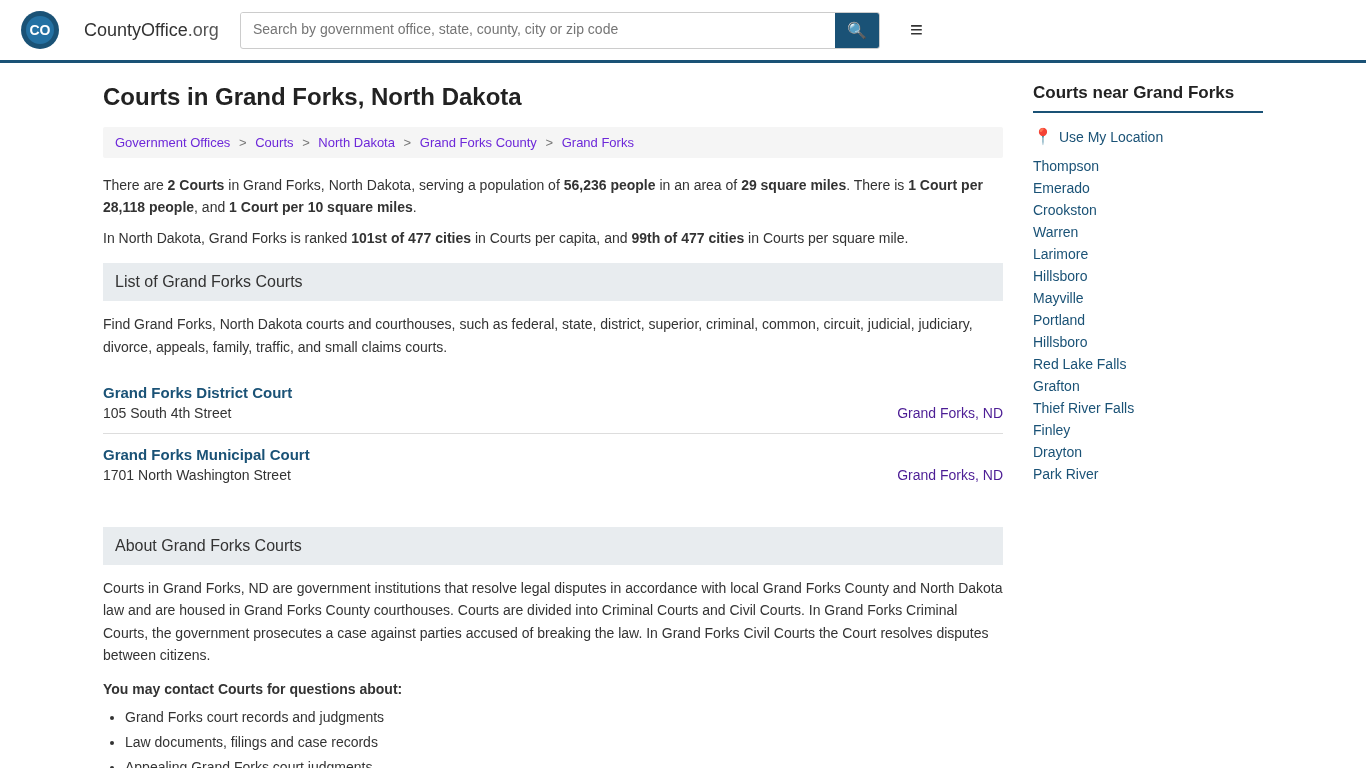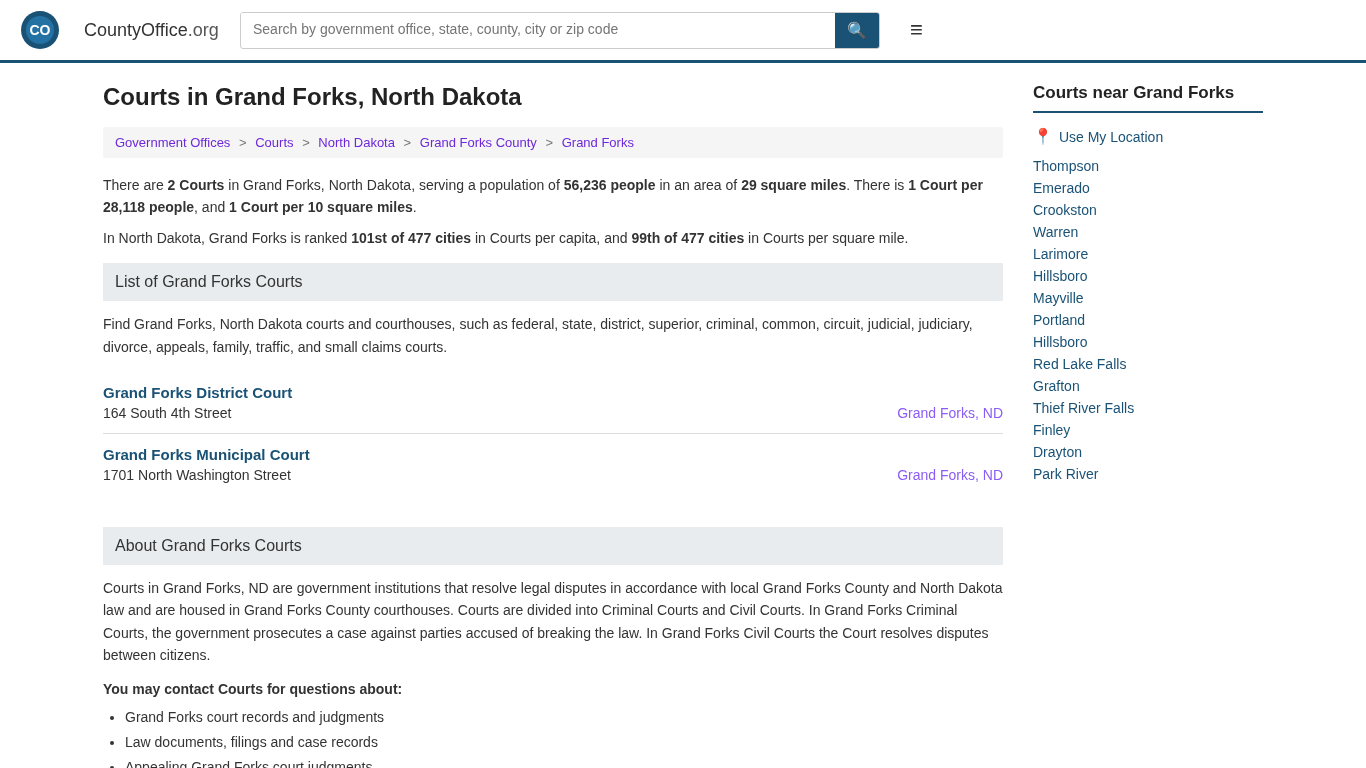--- a/index.html
+++ b/index.html
@@ -136,21 +136,21 @@
       color: #1a5276;
       cursor: pointer;
       margin-bottom: 4px;
     }
     .court-details {
       display: flex;
       justify-content: space-between;
       align-items: center;
     }
     .court-address { color: #333; }
-    .court-city { color: #8b5cf6; }
+    .court-city { color: #4c1d95; }
 
     
     .about-text {
       line-height: 1.6;
       margin-bottom: 14px;
     }
     .contact-heading {
       font-weight: bold;
       margin-bottom: 8px;
     }
@@ -261,21 +261,21 @@
     </div>
 
     <div class="section-heading">List of Grand Forks Courts</div>
 
     <p class="court-list-desc">Find Grand Forks, North Dakota courts and courthouses, such as federal, state, district, superior, criminal, common, circuit, judicial, judiciary, divorce, appeals, family, traffic, and small claims courts.</p>
 
     <div>
       <div class="court-entry">
         <div class="court-name">Grand Forks District Court</div>
         <div class="court-details">
-          <span class="court-address">164 South 4th Street</span>
+          <span class="court-address">105 South 4th Street</span>
           <span class="court-city">Grand Forks, ND</span>
         </div>
       </div>
       <div class="court-entry">
         <div class="court-name">Grand Forks Municipal Court</div>
         <div class="court-details">
           <span class="court-address">1701 North Washington Street</span>
           <span class="court-city">Grand Forks, ND</span>
         </div>
       </div>

